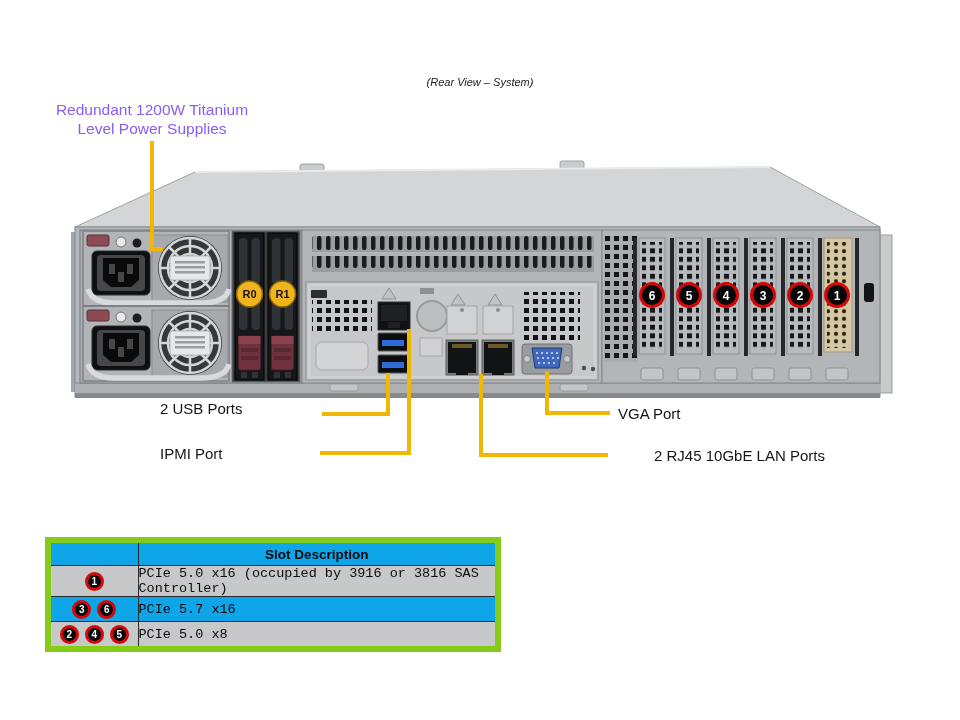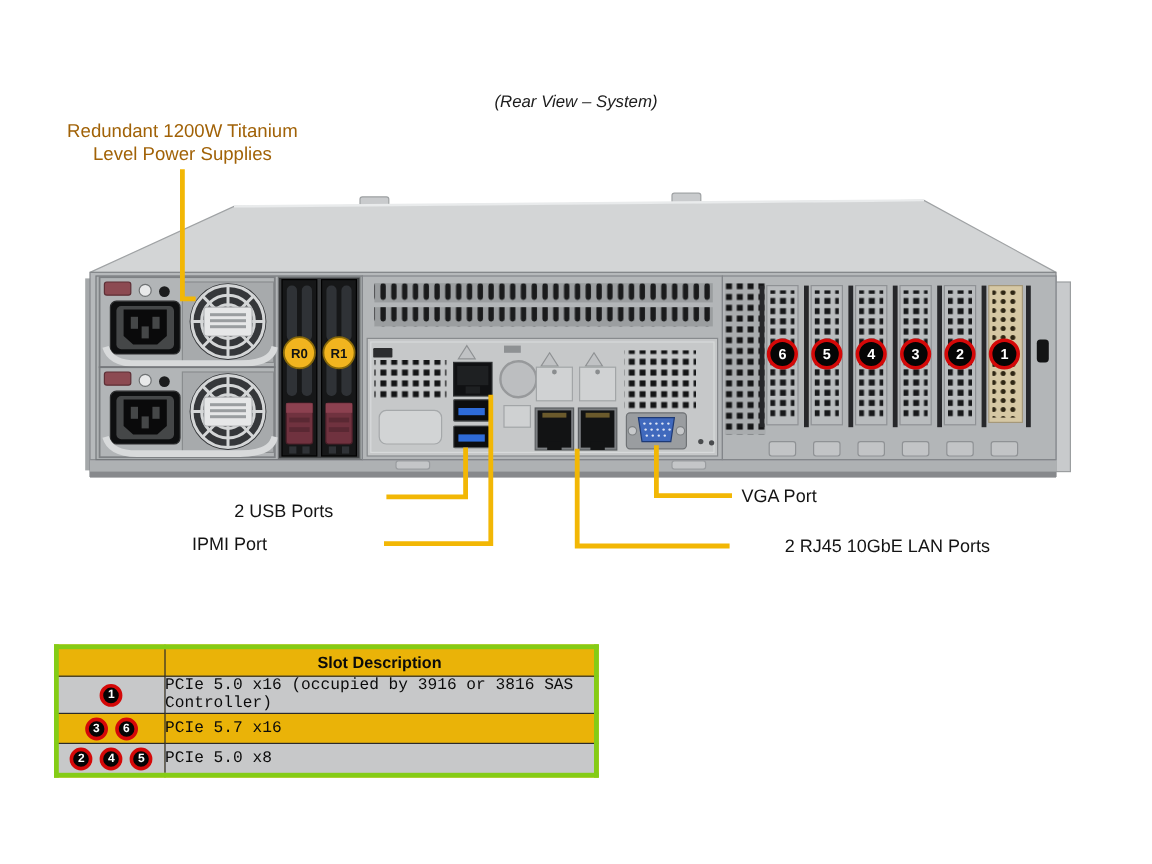--- a/index.html
+++ b/index.html
@@ -1,30 +1,30 @@
 <!DOCTYPE html>
 <html><head>
 <meta charset="utf-8">
 <style>
   html,body{margin:0;padding:0;}
   .page{position:relative;width:960px;height:720px;background:#ffffff;overflow:hidden;
         font-family:"Liberation Sans","DejaVu Sans",sans-serif;color:#111;}
   .title{position:absolute;left:0;right:0;top:76px;text-align:center;
-         font-style:italic;font-size:14px;color:#1c1c1c;}
+         font-style:italic;font-size:11px;color:#1c1c1c;}
   .psu-label{position:absolute;left:28px;top:100px;width:248px;text-align:center;
-             font-size:15.5px;line-height:19px;color:#a16207;}
+             font-size:15.5px;line-height:19px;color:#8b5cf6;}
   .callout-label{position:absolute;font-size:15px;color:#141414;white-space:nowrap;}
-  .lbl-usb{left:160px;top:418px;width:153px;text-align:center;}
+  .lbl-usb{left:160px;top:400px;width:153px;text-align:left;}
   .lbl-ipmi{left:160px;top:445px;width:150px;}
   .lbl-vga{left:618px;top:405px;}
   .lbl-lan{left:618px;top:447px;margin-left:36px;}
   .illustration{position:absolute;left:0;top:0;width:960px;height:720px;}
 
   table.spec{position:absolute;border-collapse:collapse;table-layout:fixed;
-             border:4px solid #84cc16;font-size:13.5px;color:#0b0b0b;background:#eab308;}
+             border:6px solid #84cc16;font-size:13.5px;color:#0b0b0b;background:#0ea5e9;}
   table.spec th,table.spec td{border:1.5px solid #2a2a2a;padding:0;height:24px;}
   table.spec th{font-weight:bold;text-align:center;height:22px;}
   .t-slot{left:45px;top:537px;width:450px;}
   .t-drive{left:513px;top:537px;width:405px;}
   .row-gray{background:#c7c8c9;}
   .desc{padding-left:9px;text-align:left;font-family:Liberation Mono, monospace;}
   .desc-center{text-align:center;}
   .badge-cell{text-align:center;vertical-align:middle;}
   .badges{display:flex;justify-content:center;align-items:center;gap:6px;}
   .badge-red{display:inline-flex;width:13px;height:13px;border-radius:50%;

